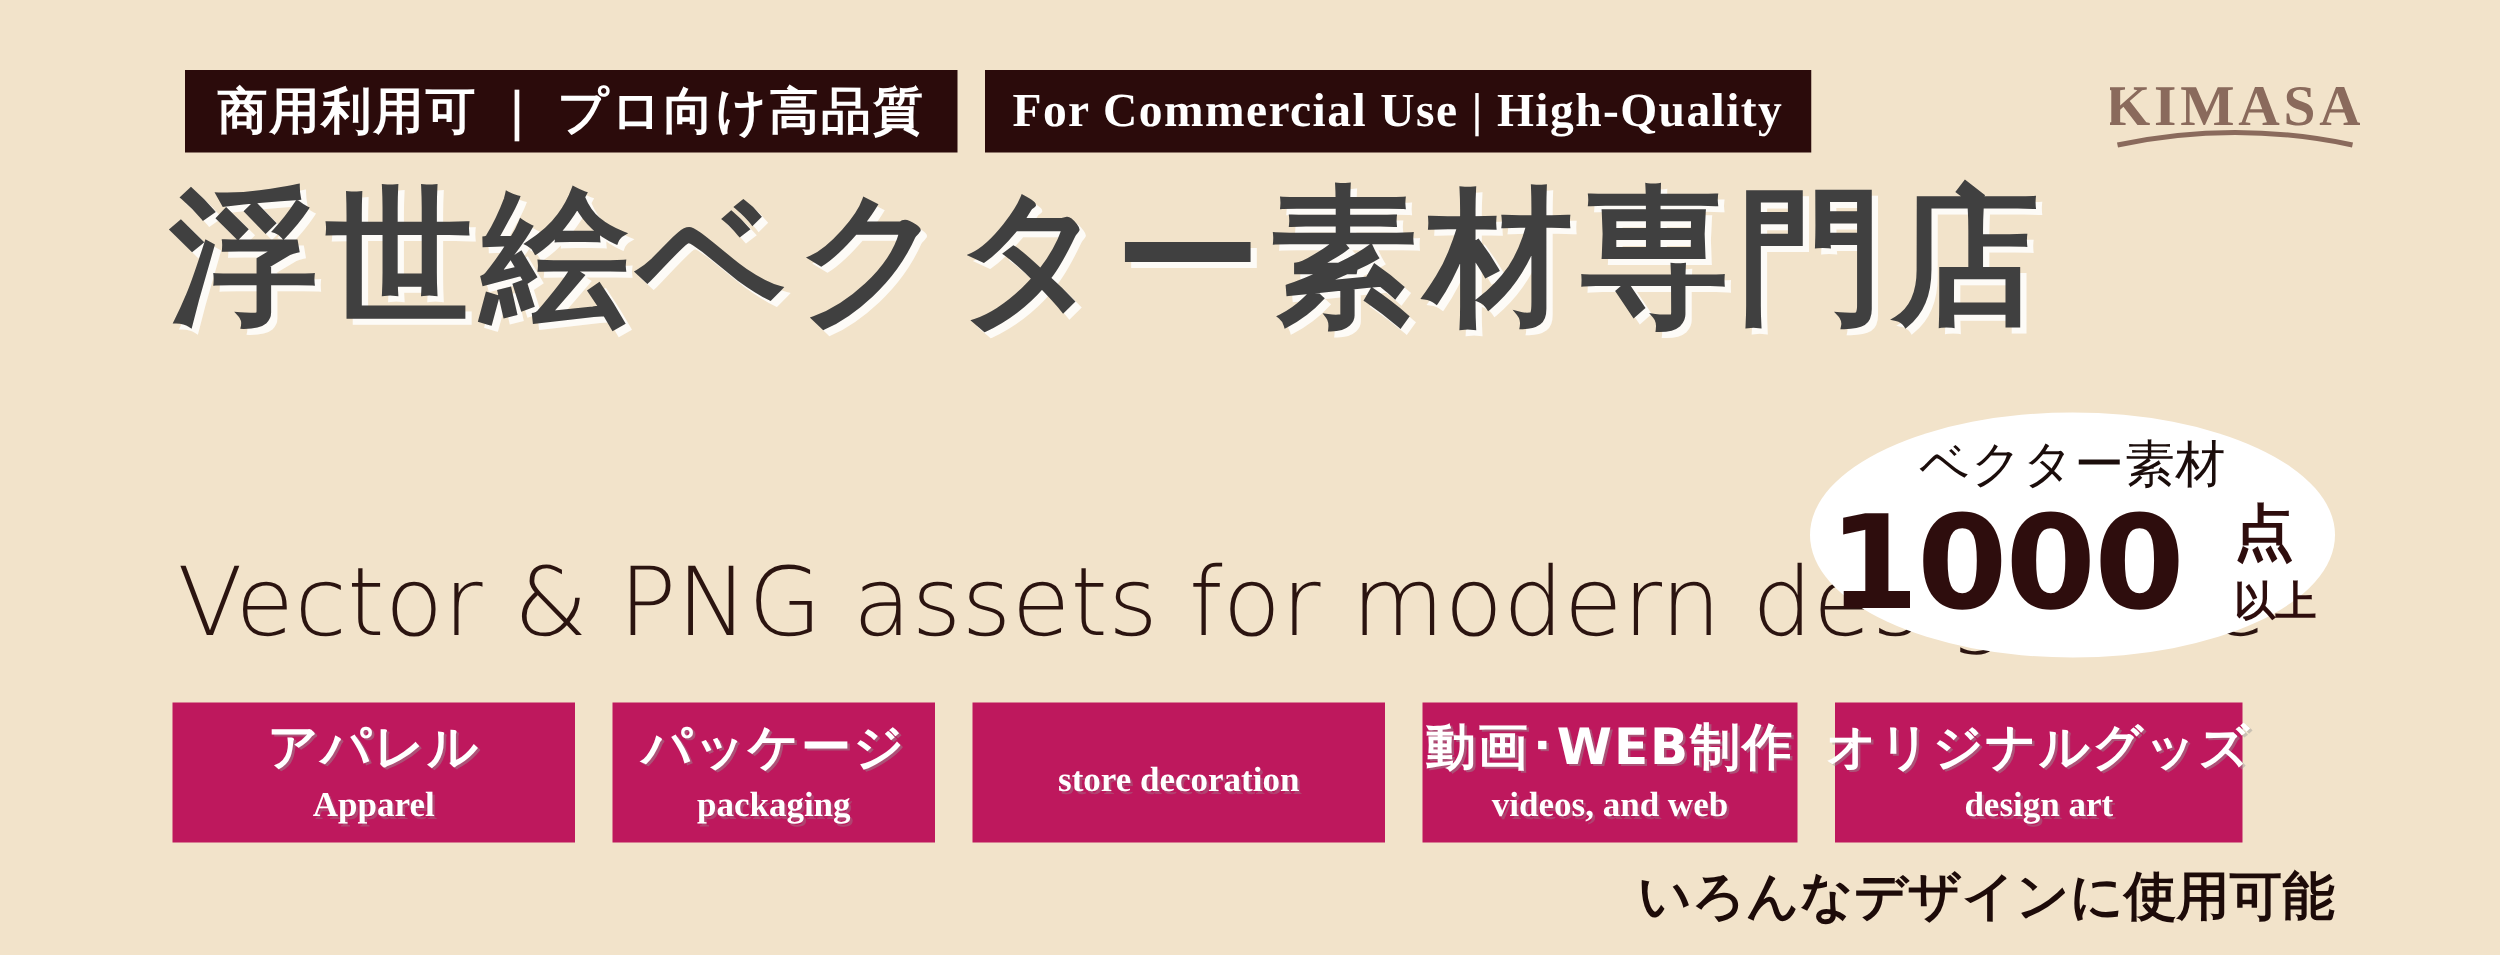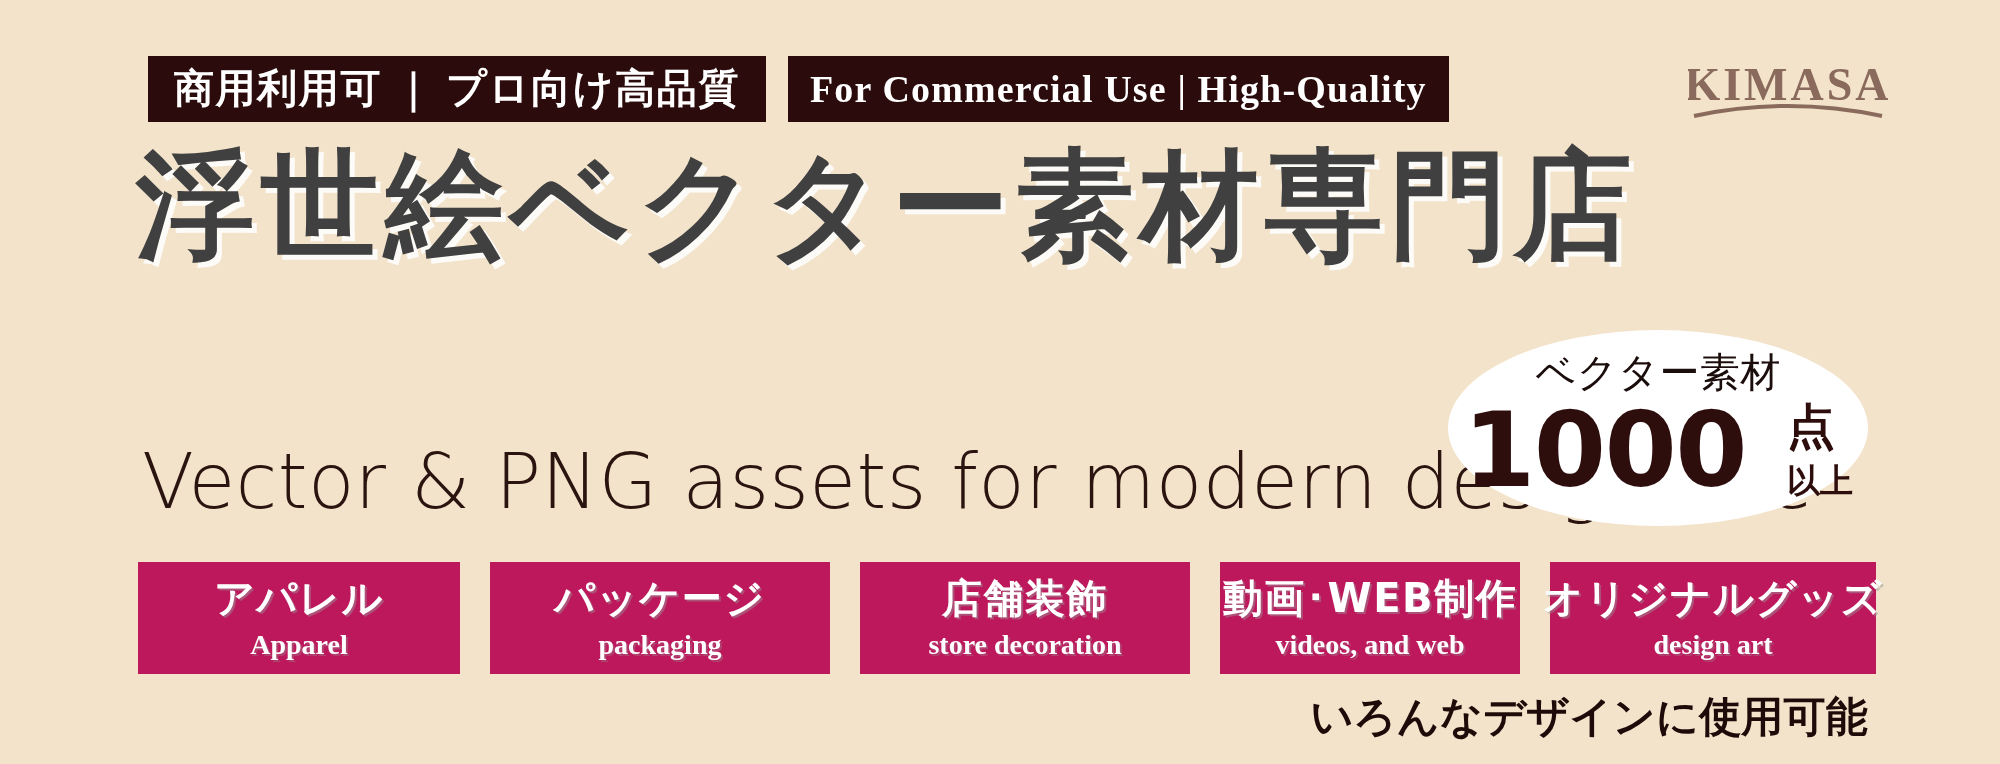--- a/index.html
+++ b/index.html
@@ -191,21 +191,21 @@
     font-family: "Liberation Serif", "DejaVu Serif", serif;
     font-weight: 700;
     font-size: 28px;
     line-height: 1;
     color: #ffffff;
     margin-top: 13px;
     white-space: nowrap;
     text-shadow: 2px 2px 0 rgba(150,150,150,0.35);
   }
   .w1 { width: 322px; }
-  .w2 { width: 340px; }
+  .w2 { width: 258px; }
   .w3 { width: 330px; }
   .w4 { width: 300px; }
   .w5 { width: 326px; }
 
   
   .tagline {
     position: absolute;
     right: 132px;
     top: 696px;
     font-family: "DejaVu Sans", "Liberation Sans", sans-serif;
@@ -255,21 +255,20 @@
   <div class="cat-row">
     <div class="cat w1">
       <span class="cat-jp">アパレル</span>
       <span class="cat-en">Apparel</span>
     </div>
     <div class="cat w2">
       <span class="cat-jp">パッケージ</span>
       <span class="cat-en">packaging</span>
     </div>
     <div class="cat w3">
-      <span class="cat-jp">店舗装飾</span>
       <span class="cat-en">store decoration</span>
     </div>
     <div class="cat w4">
       <span class="cat-jp">動画･WEB制作</span>
       <span class="cat-en">videos, and web</span>
     </div>
     <div class="cat w5">
       <span class="cat-jp">オリジナルグッズ</span>
       <span class="cat-en">design art</span>
     </div>

